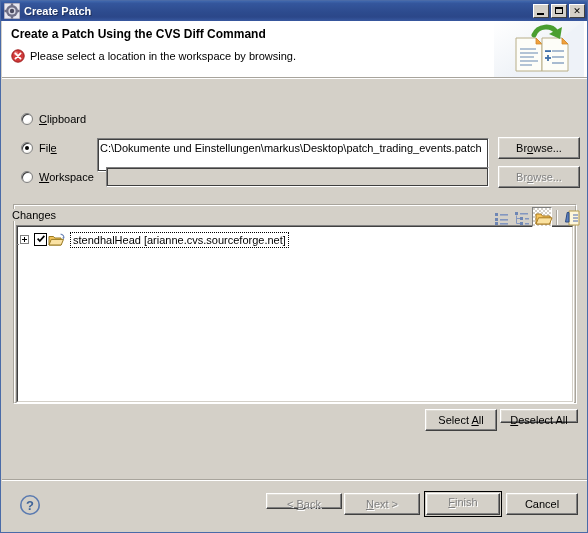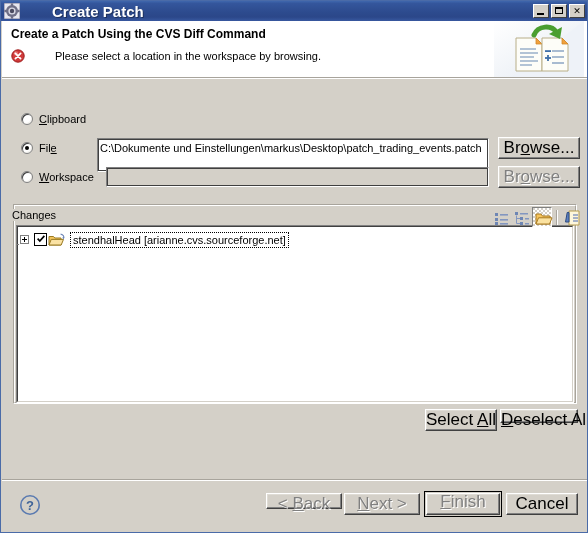--- a/index.html
+++ b/index.html
@@ -37,27 +37,26 @@
     padding: 0 2px 0 3px;
   }
   .title-icon {
     width: 16px; height: 16px;
     flex: 0 0 16px;
     margin-right: 4px;
     position: relative;
   }
   .title-text {
     color: #ffffff;
-    font-size: 15px;
+    font-size: 11px;
     font-weight: bold;
     letter-spacing: 0px;
     white-space: nowrap;
     text-shadow: 1px 1px 0 rgba(0,0,0,0.35);
     flex: 1 1 auto;
-    margin-left: 28px;
   }
   .caption-buttons {
     display: flex;
     gap: 2px;
     align-items: center;
     margin-right: 2px;
   }
   .cap-btn {
     width: 16px; height: 14px;
     background: #d4d0c8;
@@ -117,21 +116,20 @@
     font-size: 12px;
     font-weight: bold;
     color: #000000;
     white-space: nowrap;
   }
   #header-msg-row {
     position: absolute;
     left: 9px; top: 28px;
     display: flex;
     align-items: center;
-    gap: 25px;
   }
   .err-icon {
     width: 14px; height: 14px;
     margin-right: 5px;
     flex: 0 0 14px;
     position: relative;
   }
   #header-msg {
     font-size: 11px;
     color: #000;
@@ -200,21 +198,21 @@
 
   
   .btn {
     position: absolute;
     box-sizing: border-box;
     background: #d4d0c8;
     border: 1px solid;
     border-color: #ffffff #404040 #404040 #ffffff;
     box-shadow: inset -1px -1px 0 #808080, inset 1px 1px 0 #dfdcd5;
     font-family: "Liberation Sans", sans-serif;
-    font-size: 17px;
+    font-size: 11px;
     color: #000000;
     text-align: center;
     line-height: 20px;
     white-space: nowrap;
     cursor: default;
     padding: 0;
   }
   .btn.disabled {
     color: #808080;
     text-shadow: 1px 1px 0 #ffffff;

